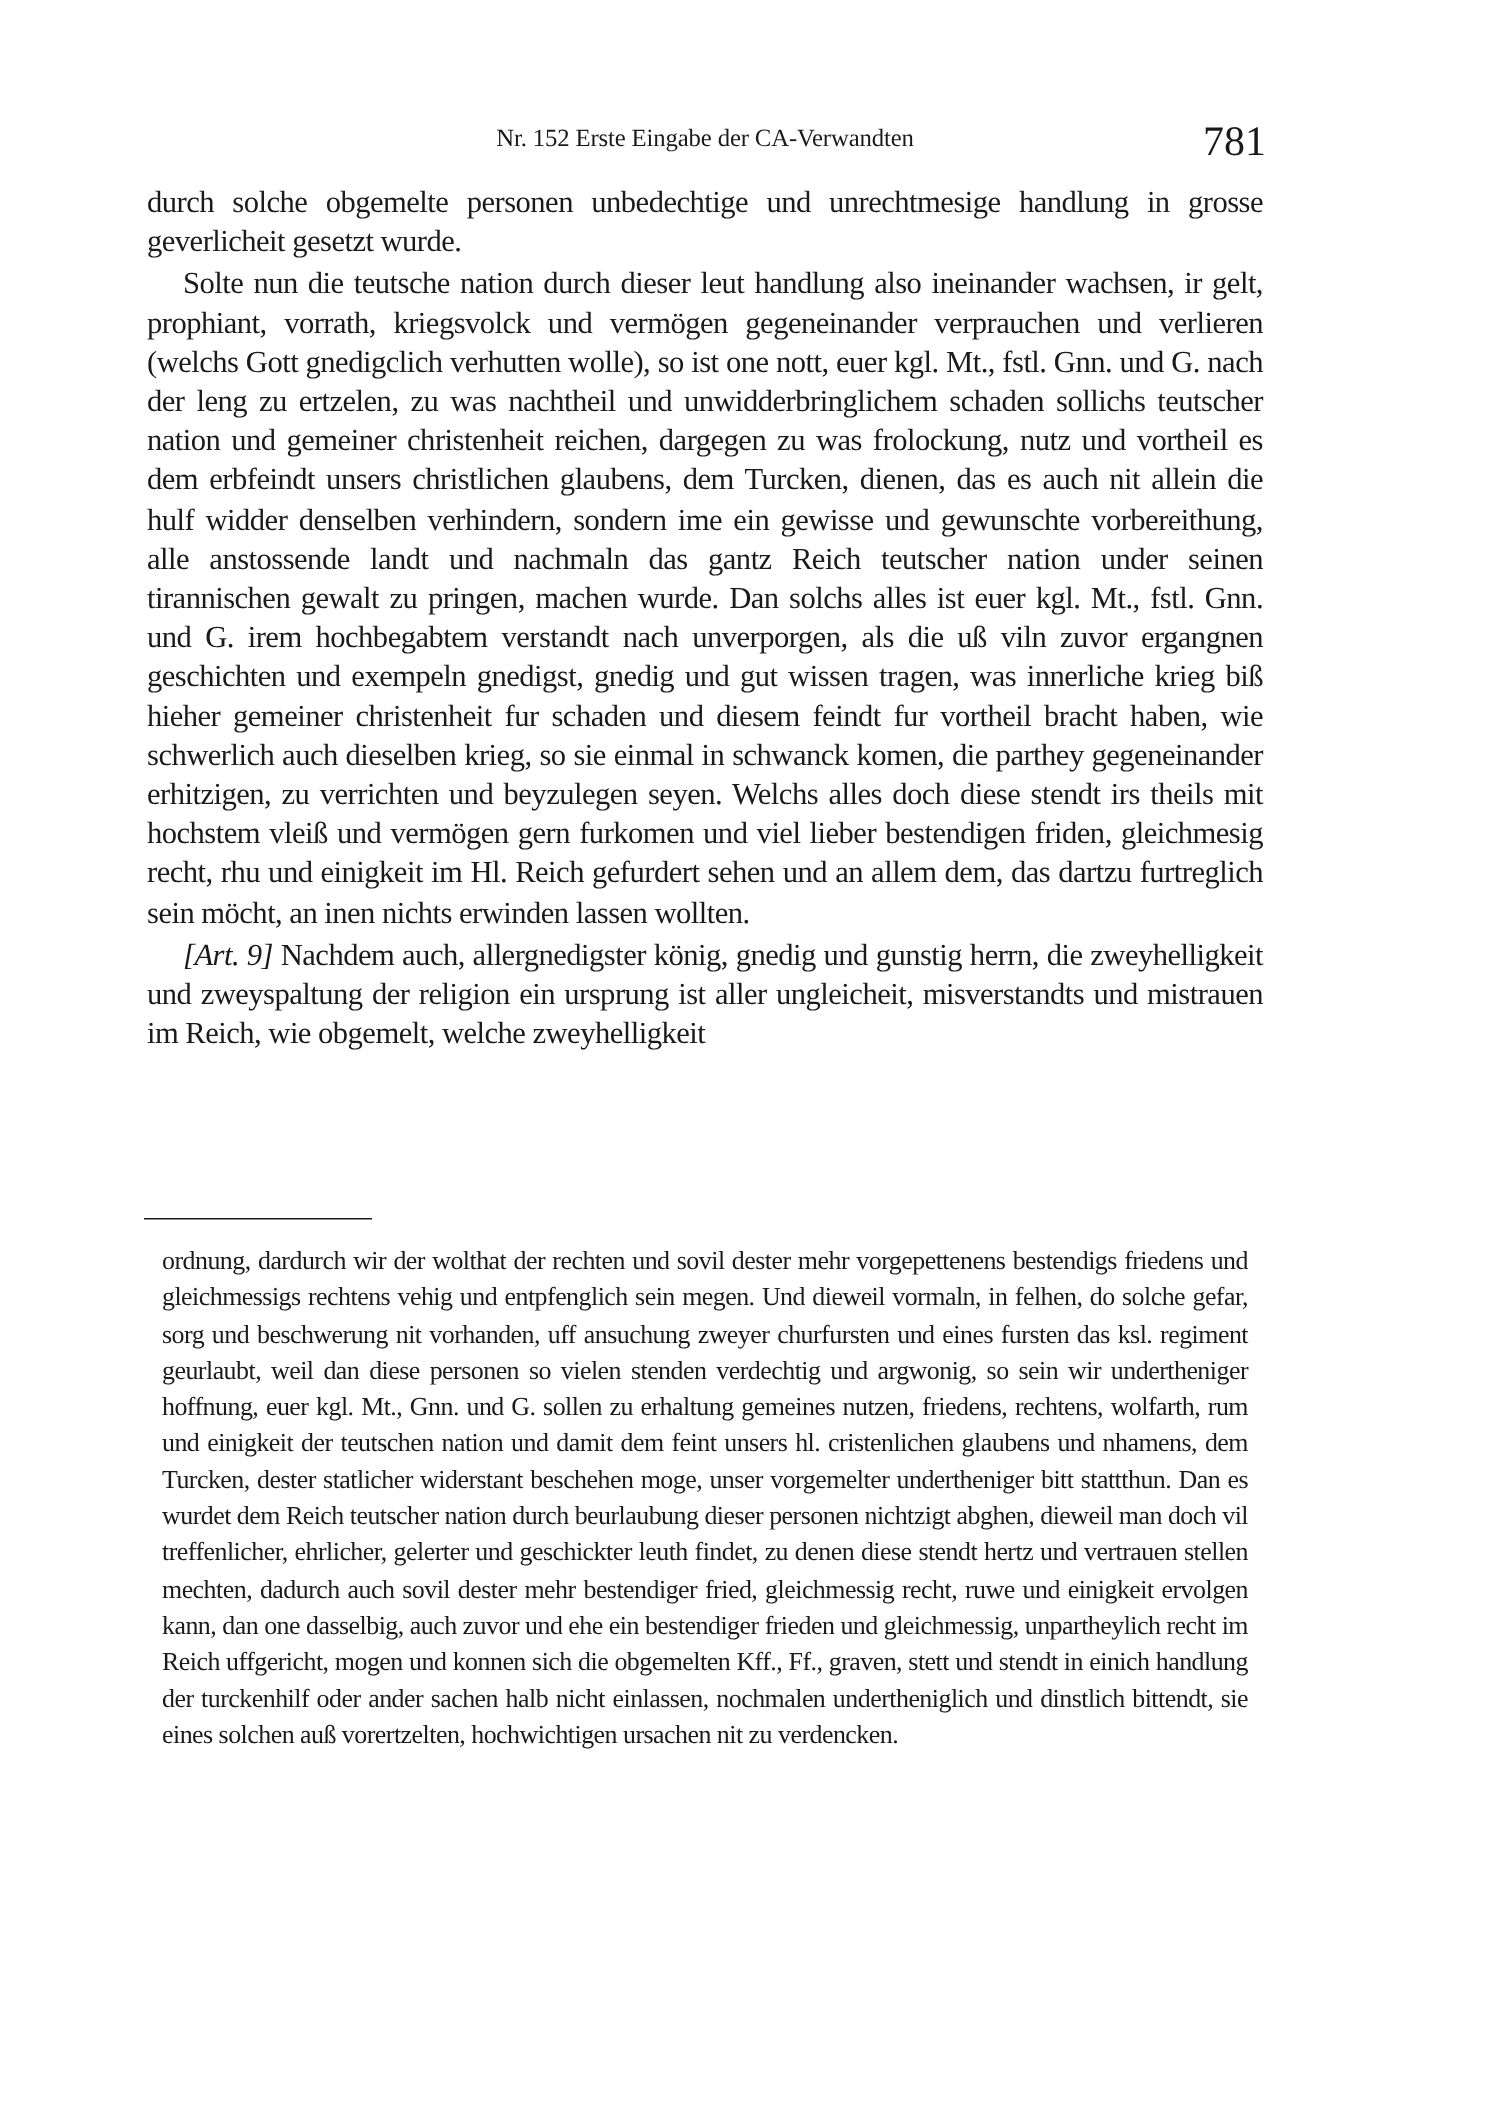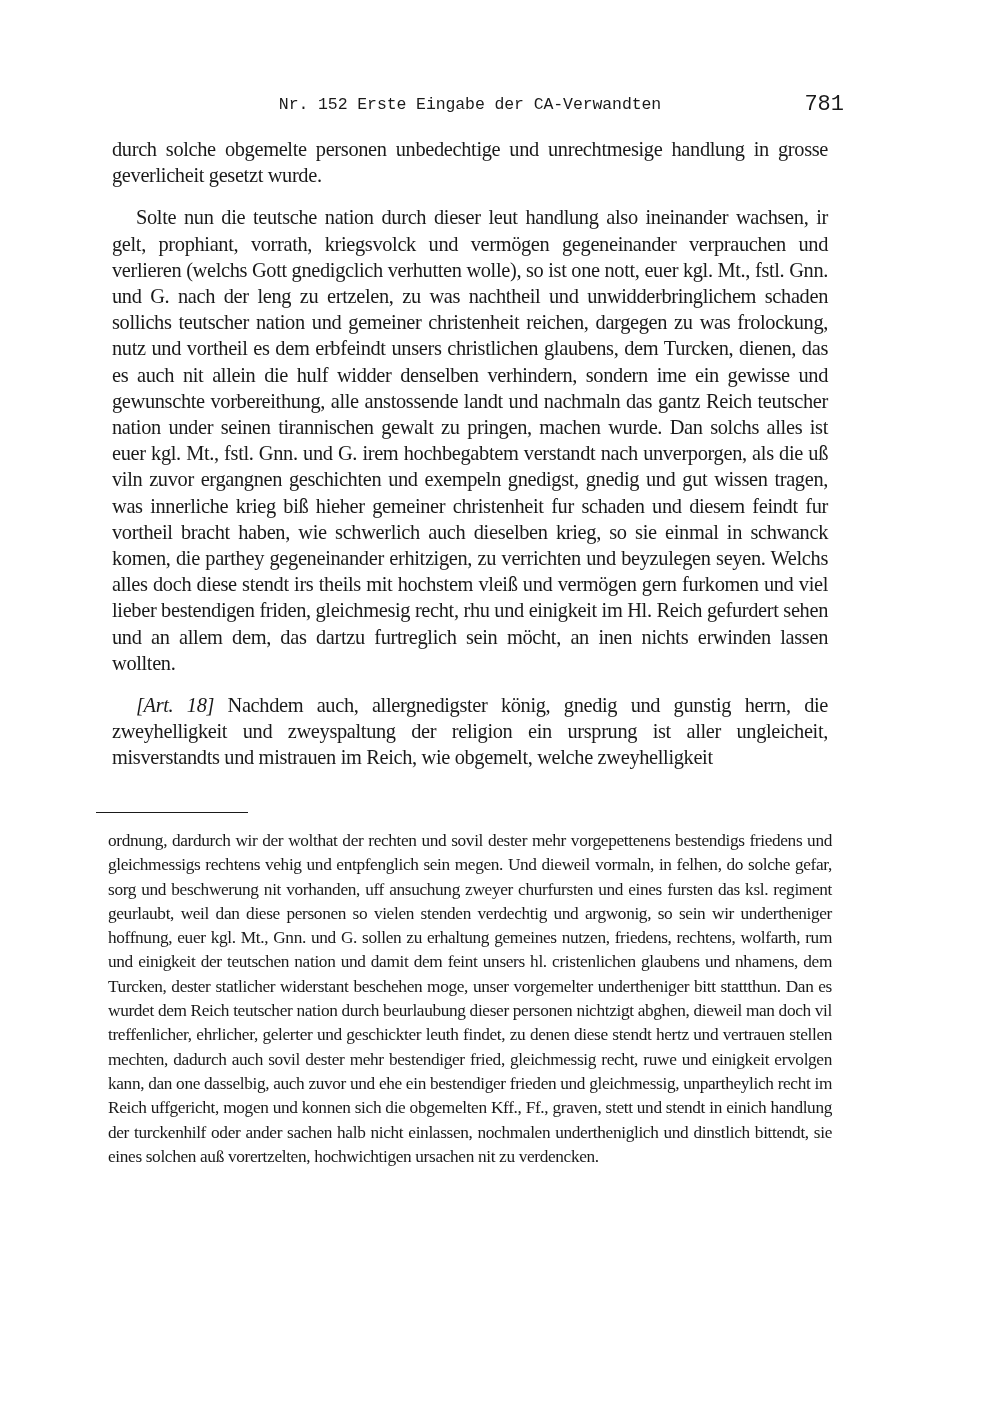--- a/index.html
+++ b/index.html
@@ -16,54 +16,53 @@
       color: #1a1a1a;
     }
     .page {
       position: absolute;
       left: 96px;
       top: 0;
       width: 748px;
     }
     .running-head {
       position: absolute;
-      top: 92px;
+      top: 79px;
       left: 0;
       width: 748px;
       height: 26px;
-      font-family: Liberation Mono, monospace;
     }
     .running-title {
       position: absolute;
       left: 0;
       width: 748px;
       text-align: center;
       font-size: 16.5px;
       top: 3px;
       letter-spacing: -0.1px;
     }
     .page-number {
       position: absolute;
       right: 0;
       top: 0;
-      font-size: 22px;
+      font-size: 28px;
       text-align: right;
     }
     .main-text {
       position: absolute;
       top: 120px;
       left: 0;
       width: 748px;
       font-size: 20.4px;
       line-height: 26.2px;
       text-align: justify;
       letter-spacing: -0.35px;
     }
     .main-text p {
-      margin: 16px;
+      margin: 2px;
     }
     .main-text p.indent {
       text-indent: 24px;
     }
     .art-ref {
       font-style: italic;
     }
     .footnote-rule {
       position: absolute;
       top: 812px;
@@ -90,21 +89,21 @@
 <div class="page">
 
   <div class="running-head">
     <span class="running-title">Nr. 152 Erste Eingabe der CA-Verwandten</span>
     <span class="page-number">781</span>
   </div>
 
   <div class="main-text">
     <p>durch solche obgemelte personen unbedechtige und unrechtmesige handlung in grosse geverlicheit gesetzt wurde.</p>
     <p class="indent">Solte nun die teutsche nation durch dieser leut handlung also ineinander wachsen, ir gelt, prophiant, vorrath, kriegsvolck und vermögen gegeneinander verprauchen und verlieren (welchs Gott gnedigclich verhutten wolle), so ist one nott, euer kgl. Mt., fstl. Gnn. und G. nach der leng zu ertzelen, zu was nachtheil und unwidderbringlichem schaden sollichs teutscher nation und gemeiner christenheit reichen, dargegen zu was frolockung, nutz und vortheil es dem erbfeindt unsers christlichen glaubens, dem Turcken, dienen, das es auch nit allein die hulf widder denselben verhindern, sondern ime ein gewisse und gewunschte vorbereithung, alle anstossende landt und nachmaln das gantz Reich teutscher nation under seinen tirannischen gewalt zu pringen, machen wurde. Dan solchs alles ist euer kgl. Mt., fstl. Gnn. und G. irem hochbegabtem verstandt nach unverporgen, als die uß viln zuvor ergangnen geschichten und exempeln gnedigst, gnedig und gut wissen tragen, was innerliche krieg biß hieher gemeiner christenheit fur schaden und diesem feindt fur vortheil bracht haben, wie schwerlich auch dieselben krieg, so sie einmal in schwanck komen, die parthey gegeneinander erhitzigen, zu verrichten und beyzulegen seyen. Welchs alles doch diese stendt irs theils mit hochstem vleiß und vermögen gern furkomen und viel lieber bestendigen friden, gleichmesig recht, rhu und einigkeit im Hl. Reich gefurdert sehen und an allem dem, das dartzu furtreglich sein möcht, an inen nichts erwinden lassen wollten.</p>
-    <p class="indent"><span class="art-ref">[Art. 18]</span><span> Nachdem auch, allergnedigster könig, gnedig und gunstig herrn, die zweyhelligkeit und zweyspaltung der religion ein ursprung ist aller ungleicheit, misverstandts und mistrauen im Reich, wie obgemelt, welche zweyhelligkeit</span></p>
+    <p class="indent"><span class="art-ref">[Art. 9]</span><span> Nachdem auch, allergnedigster könig, gnedig und gunstig herrn, die zweyhelligkeit und zweyspaltung der religion ein ursprung ist aller ungleicheit, misverstandts und mistrauen im Reich, wie obgemelt, welche zweyhelligkeit</span></p>
   </div>
 
   <div class="footnote-rule"></div>
 
   <div class="footnotes">
     <p>ordnung, dardurch wir der wolthat der rechten und sovil dester mehr vorgepettenens bestendigs friedens und gleichmessigs rechtens vehig und entpfenglich sein megen. Und dieweil vormaln, in felhen, do solche gefar, sorg und beschwerung nit vorhanden, uff ansuchung zweyer churfursten und eines fursten das ksl. regiment geurlaubt, weil dan diese personen so vielen stenden verdechtig und argwonig, so sein wir undertheniger hoffnung, euer kgl. Mt., Gnn. und G. sollen zu erhaltung gemeines nutzen, friedens, rechtens, wolfarth, rum und einigkeit der teutschen nation und damit dem feint unsers hl. cristenlichen glaubens und nhamens, dem Turcken, dester statlicher widerstant beschehen moge, unser vorgemelter undertheniger bitt stattthun. Dan es wurdet dem Reich teutscher nation durch beurlaubung dieser personen nichtzigt abghen, dieweil man doch vil treffenlicher, ehrlicher, gelerter und geschickter leuth findet, zu denen diese stendt hertz und vertrauen stellen mechten, dadurch auch sovil dester mehr bestendiger fried, gleichmessig recht, ruwe und einigkeit ervolgen kann, dan one dasselbig, auch zuvor und ehe ein bestendiger frieden und gleichmessig, unpartheylich recht im Reich uffgericht, mogen und konnen sich die obgemelten Kff., Ff., graven, stett und stendt in einich handlung der turckenhilf oder ander sachen halb nicht einlassen, nochmalen undertheniglich und dinstlich bittendt, sie eines solchen auß vorertzelten, hochwichtigen ursachen nit zu verdencken.</p>
   </div>
 
 </div>
 

